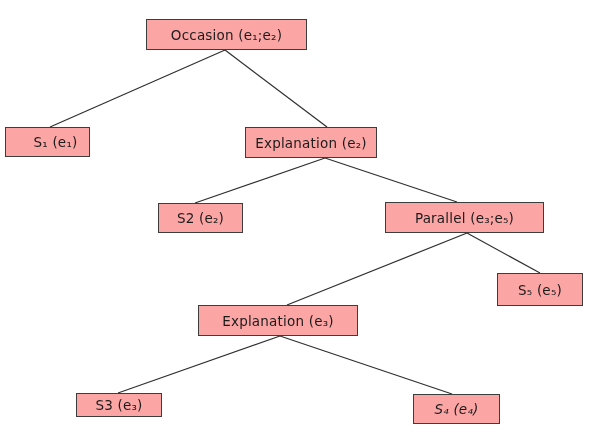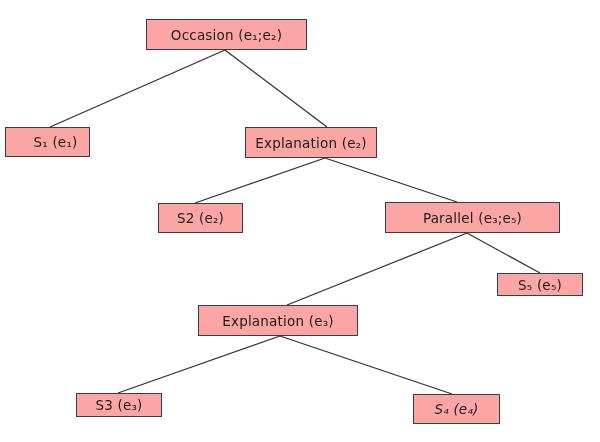--- a/index.html
+++ b/index.html
@@ -33,22 +33,22 @@
     font-size: 13.5px;
     color: #1c1c1c;
     letter-spacing: 0.2px;
     white-space: nowrap;
   }
   
   .node-occasion     { left: 146px; top: 19px;  width: 161px; height: 31px; }
   .node-s1           { left: 5px;   top: 127px; width: 85px;  height: 30px; padding-left: 16px; }
   .node-explanation2 { left: 245px; top: 127px; width: 132px; height: 31px; }
   .node-s2           { left: 128px; top: 203px; width: 85px;  height: 30px; margin-left: 30px; }
-  .node-parallel     { left: 385px; top: 202px; width: 175px; height: 31px; }
-  .node-s5           { left: 497px; top: 273px; width: 86px;  height: 23px; }
+  .node-parallel     { left: 385px; top: 202px; width: 159px; height: 31px; }
+  .node-s5           { left: 497px; top: 273px; width: 86px;  height: 33px; }
   .node-explanation3 { left: 198px; top: 305px; width: 160px; height: 31px; }
   .node-s3           { left: 76px;  top: 393px; width: 86px;  height: 24px; }
   .node-s4           { left: 413px; top: 394px; width: 87px;  height: 30px; font-style: italic; }
 </style>
 </head>
 <body>
 
 <div id="stage">
 
   <svg id="edges-svg" viewBox="0 0 600 442" xmlns="http://www.w3.org/2000/svg">

